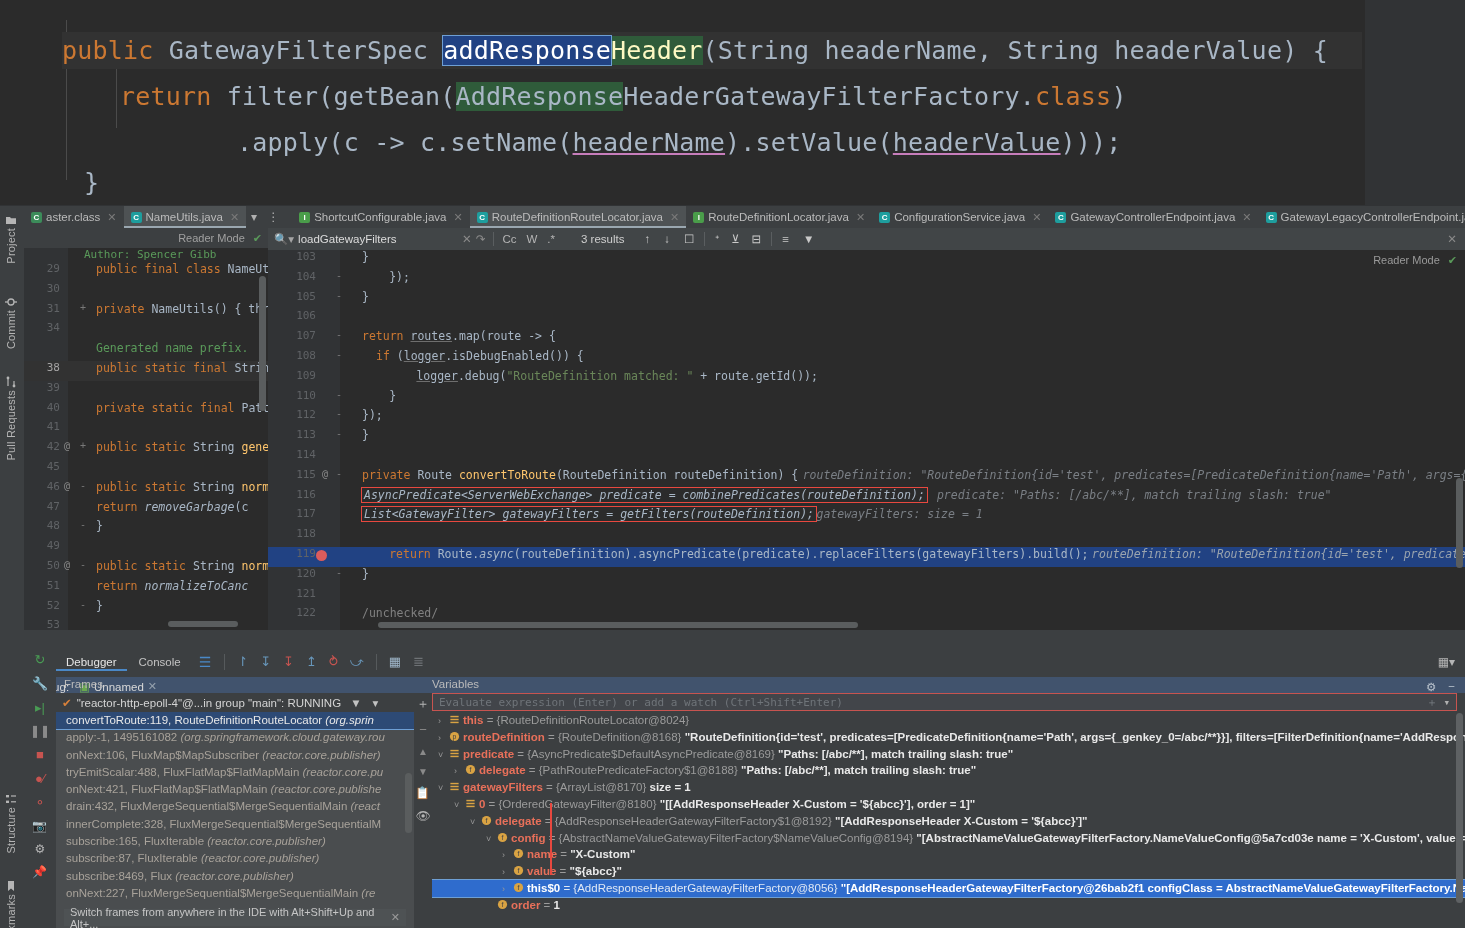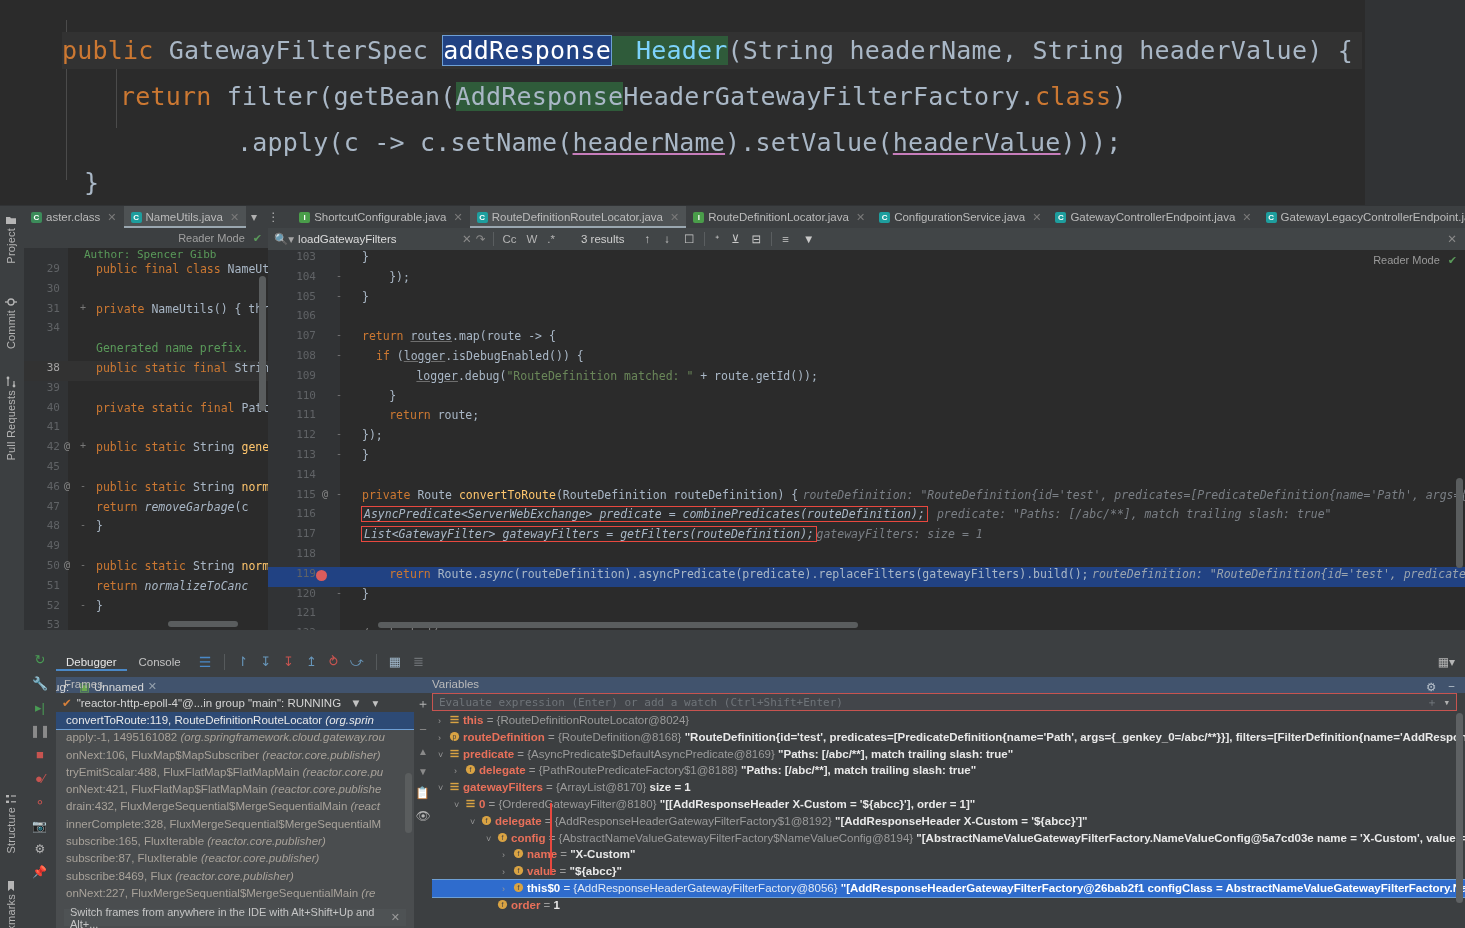--- a/index.html
+++ b/index.html
@@ -13,21 +13,21 @@
   .codepop .inner{ position:absolute; left:22px; top:10px; right:8px; bottom:8px;
      background:#2b2b2b; }
   .codeline{ font-family:"DejaVu Sans Mono","Liberation Mono",monospace;
      font-size:25px; letter-spacing:0.2px; white-space:pre; color:#a9b7c6; }
   .cl1{ position:absolute; left:40px; top:22px; background:#323232; }
   .cl2{ position:absolute; left:40px; top:72px; }
   .cl3{ position:absolute; left:40px; top:118px; }
   .cl4{ position:absolute; left:40px; top:158px; }
   .k{ color:#cc7832; }
   .t{ color:#a9b7c6; }
-  .m{ color:#7dd3fc;padding-left:25px; }
+  .m{ color:#fef9c3; }
   .sel{ background:#214283; color:#ffffff; outline:1px solid #6e9fd4; }
   .grn{ background:#2f5b3a; }
   .ul{ text-decoration:underline; text-decoration-color:#c77dbb; color:#a9b7c6; }
   .guide{ position:absolute; width:1px; background:#4b4b4b; }
 
   
   .tabbar{ position:absolute; left:24px; top:206px; right:0; height:22px;
      background:#3c3f41; display:flex; align-items:center; font-size:11.5px; color:#bbbbbb; }
   .tab{ display:flex; align-items:center; gap:4px; padding:0 7px; height:22px;
      white-space:nowrap; }
@@ -463,26 +463,20 @@
               <span class="rnum">109</span>
               <span class="rat"></span>
               <span class="rfold"></span>
               <span class="rtxt" style="left:148.4px;"><span style="text-decoration:underline;text-decoration-color:#6e6e6e">logger</span>.debug(<span style="color:#6a8759">"RouteDefinition matched: "</span> + route.getId());</span>
             </div>
             <div class="rrow">
               <span class="rnum">110</span>
               <span class="rat"></span>
               <span class="rfold">-</span>
               <span class="rtxt" style="left:121.2px;">}</span>
-            </div>
-            <div class="rrow">
-              <span class="rnum">111</span>
-              <span class="rat"></span>
-              <span class="rfold"></span>
-              <span class="rtxt" style="left:121.2px;"><span style="color:#cc7832">return</span> route;</span>
             </div>
             <div class="rrow">
               <span class="rnum">112</span>
               <span class="rat"></span>
               <span class="rfold">-</span>
               <span class="rtxt" style="left:94px;">});</span>
             </div>
             <div class="rrow">
               <span class="rnum">113</span>
               <span class="rat"></span>

